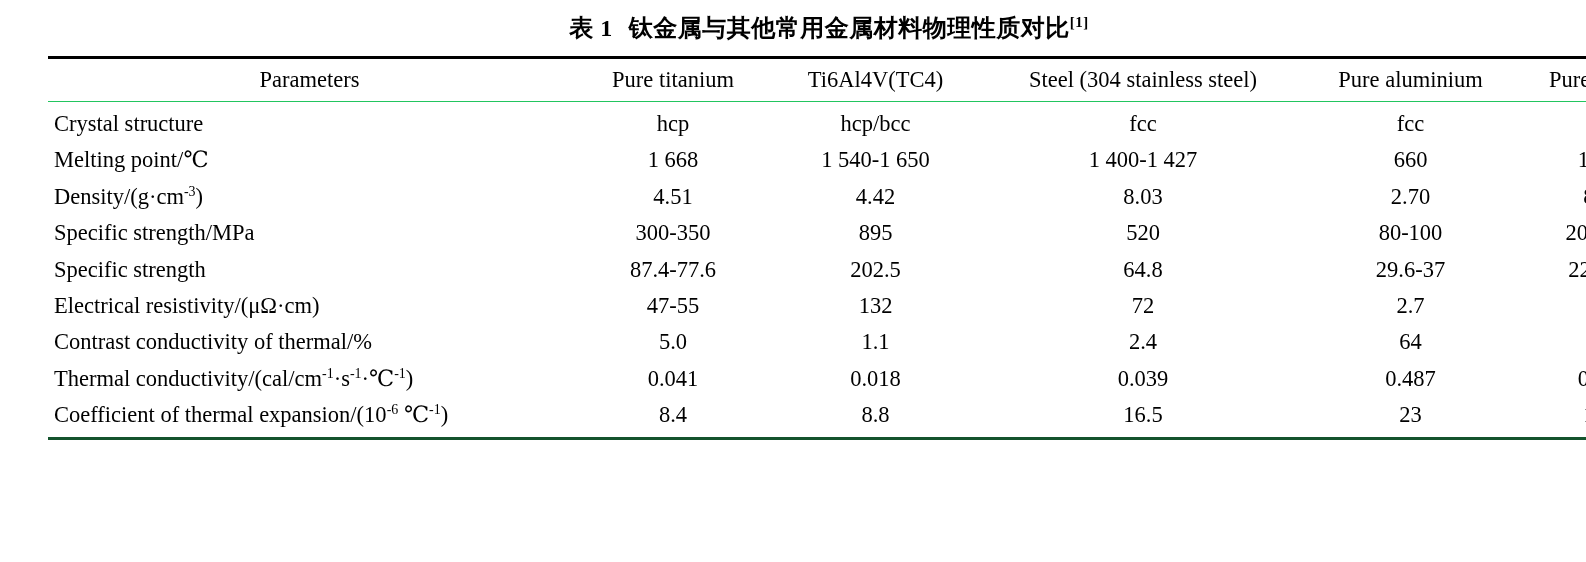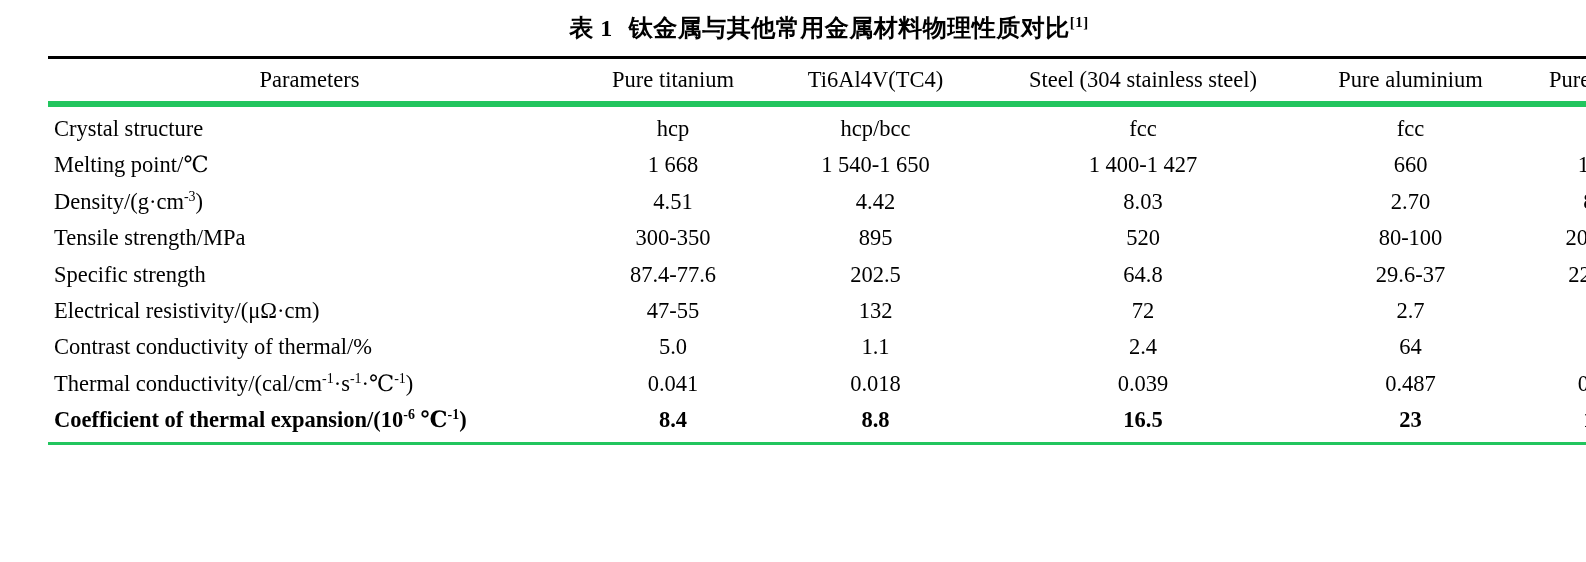--- a/index.html
+++ b/index.html
@@ -55,28 +55,27 @@
   table.data th,
   table.data td {
     font-weight: normal;
     font-size: 22.5px;
     padding: 4px 2px 5px 2px;
     line-height: 1.22;
     white-space: nowrap;
   }
   thead tr.head-row th {
     border-top: 3px solid #000;
-    border-bottom: 6px solid #22c55e;
+    border-bottom: 1px solid #22c55e;
     padding-top: 7px;
     padding-bottom: 7px;
   }
   tbody tr:last-child td {
-    border-bottom: 3px solid #22c55e;
+    border-bottom: 3px solid #14532d;
     padding-bottom: 8px;
-    font-weight: bold;
   }
   .col-param {
     text-align: left;
     padding-left: 6px !important;
   }
   th.col-param {
     text-align: center;
     padding-left: 0 !important;
   }
   .num {
@@ -135,21 +134,21 @@
       </tr>
       <tr>
         <td class="col-param"><span>Density/(g·cm</span><sup>-3</sup><span>)</span></td>
         <td class="num">4.51</td>
         <td class="num">4.42</td>
         <td class="num">8.03</td>
         <td class="num">2.70</td>
         <td class="num">8.93</td>
       </tr>
       <tr>
-        <td class="col-param">Tensile strength/MPa</td>
+        <td class="col-param">Specific strength/MPa</td>
         <td class="num">300-350</td>
         <td class="num">895</td>
         <td class="num">520</td>
         <td class="num">80-100</td>
         <td class="num">200-250</td>
       </tr>
       <tr>
         <td class="col-param">Specific strength</td>
         <td class="num">87.4-77.6</td>
         <td class="num">202.5</td>

